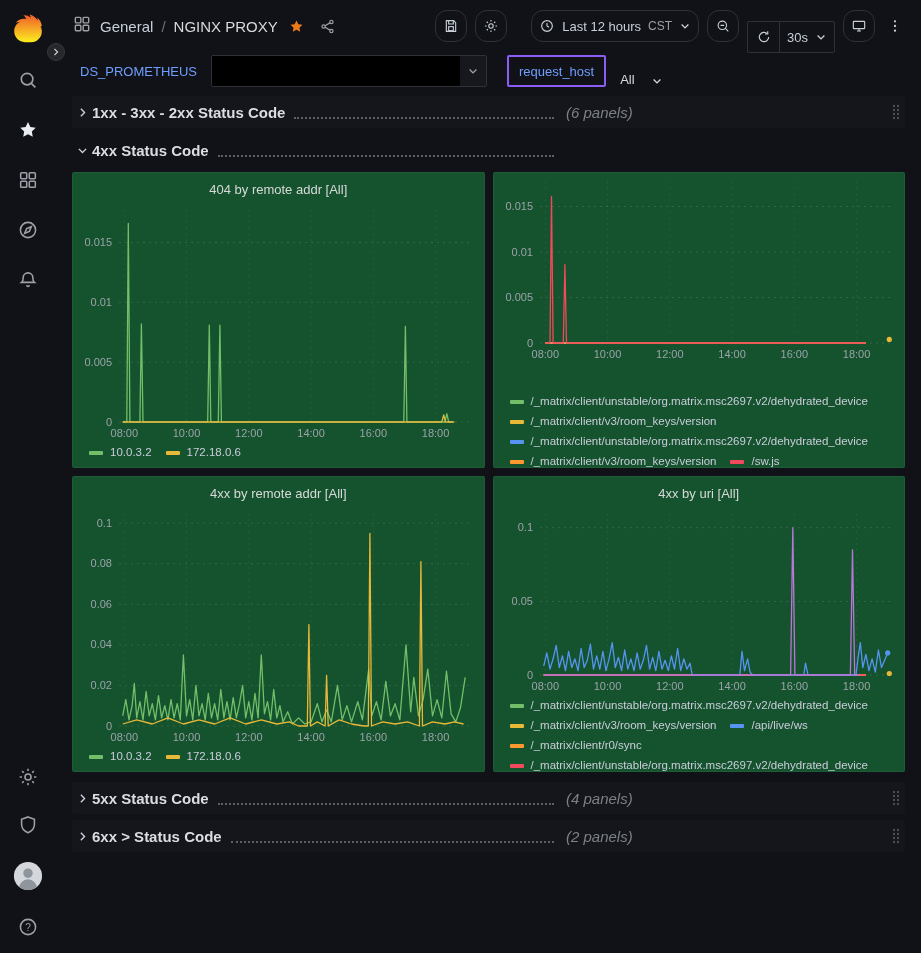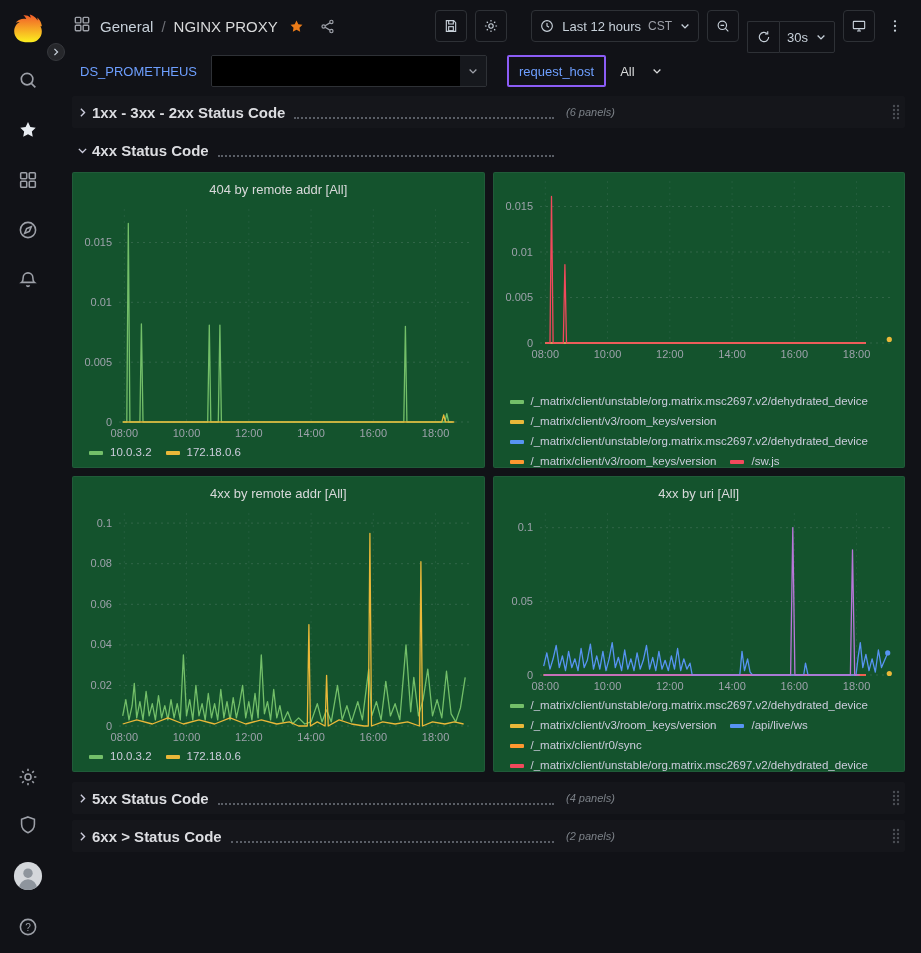--- a/index.html
+++ b/index.html
@@ -24,52 +24,52 @@
   .topbar{height:52px;flex:none;display:flex;align-items:center;padding:0 14px 0 16px;}
   .crumb{display:flex;align-items:center;gap:8px;min-width:0;}
   .crumb .grid-ic{color:#9da0a8;}
   .crumb-section{font-size:15px;color:#c7d0d9;cursor:pointer;}
   .crumb-sep{font-size:15px;color:#6e7076;}
   .crumb-title{font-size:15px;color:#d8d9da;font-weight:500;}
   .crumb-star{color:#EB7B18;margin-left:2px;cursor:pointer;display:flex;}
   .crumb-share{color:#9da0a8;margin-left:6px;cursor:pointer;display:flex;}
   .tb-right{margin-left:auto;display:flex;align-items:center;gap:8px;}
   .btn{height:32px;min-width:32px;display:inline-flex;align-items:center;justify-content:center;gap:7px;
-    background:#111217;border:1px solid #2e3136;border-radius:4px;color:#c7d0d9;font-size:13px;
+    background:#111217;border:1px solid #2e3136;border-radius:12px;color:#c7d0d9;font-size:13px;
     padding:0 7px;cursor:pointer;font-family:inherit;}
   .btn .dim{color:#9da0a8;font-size:12px;}
   .btn-group{display:inline-flex;margin-top:22px;}
   .btn-group .btn:first-child{border-right:none;border-radius:2px 0 0 2px;}
   .btn-group .btn:last-child{border-radius:0 2px 2px 0;}
   .btn.naked{border:none;background:transparent;min-width:24px;padding:0 2px;}
   .gap{width:8px;}
 
   
   .varbar{height:44px;flex:none;display:flex;align-items:center;gap:6px;padding:4px 16px 10px;}
   .var-label{height:32px;display:flex;align-items:center;padding:0 8px;color:#6e9fff;font-size:13px;
     font-weight:500;}
   .var-select{height:32px;display:flex;align-items:stretch;border:1px solid #2e3136;border-radius:2px;
     overflow:hidden;cursor:pointer;}
   .redacted{width:248px;background:#000;}
   .chev-zone{width:26px;display:flex;align-items:center;justify-content:center;color:#9da0a8;background:#16181d;}
   .var-chip{height:32px;display:flex;align-items:center;padding:0 10px;border:2px solid #8b5cf6;
     border-radius:2px;color:#6e9fff;font-size:13px;font-weight:500;cursor:default;margin-left:14px;}
-  .var-value{height:32px;display:flex;align-items:center;gap:16px;padding:0 8px;color:#d8d9da;
+  .var-value{height:32px;display:flex;align-items:flex-end;gap:16px;padding:0 8px;color:#d8d9da;
     font-size:13px;cursor:pointer;}
 
   
   .dash{flex:1;padding:0 16px 16px;overflow:hidden;}
   .row-header{height:32px;display:flex;align-items:center;margin-bottom:6px;cursor:pointer;
     border-radius:2px;}
   .row-header.collapsed{background:rgba(255,255,255,0.02);}
   .row-chev{width:20px;display:flex;align-items:center;justify-content:center;color:#ccccdc;flex:none;}
   .row-title-wrap{display:flex;align-items:center;width:462px;min-width:0;}
   .row-title{font-size:15px;font-weight:600;color:#dcdde1;white-space:nowrap;text-align:center;}
   .dots{flex:1;height:14px;border-bottom:2px dotted #5a5e66;margin-left:9px;}
-  .row-count{font-size:11px;font-style:italic;color:#7b8087;margin-left:12px;white-space:nowrap;}
+  .row-count{font-size:15px;font-style:italic;color:#7b8087;margin-left:12px;white-space:nowrap;}
   .row-spacer{flex:1;}
   .drag{width:14px;display:flex;align-items:center;justify-content:center;cursor:grab;margin-right:2px;}
 
   .panel-grid{display:grid;grid-template-columns:1fr 1fr;gap:8px;margin:2px 0 10px;}
   .panel{height:296px;background:#14532d;border:1px solid rgba(204,204,220,0.07);display:flex;
     flex-direction:column;overflow:hidden;border-radius:2px;}
   .panel-header{flex:none;height:28px;display:flex;align-items:center;justify-content:center;
     font-size:13px;font-weight:500;color:#d8d9da;cursor:pointer;padding-top:4px;}
   .chart{flex:1;min-height:0;position:relative;}
   .chart svg text{font-family:"Liberation Sans","DejaVu Sans",sans-serif;}

